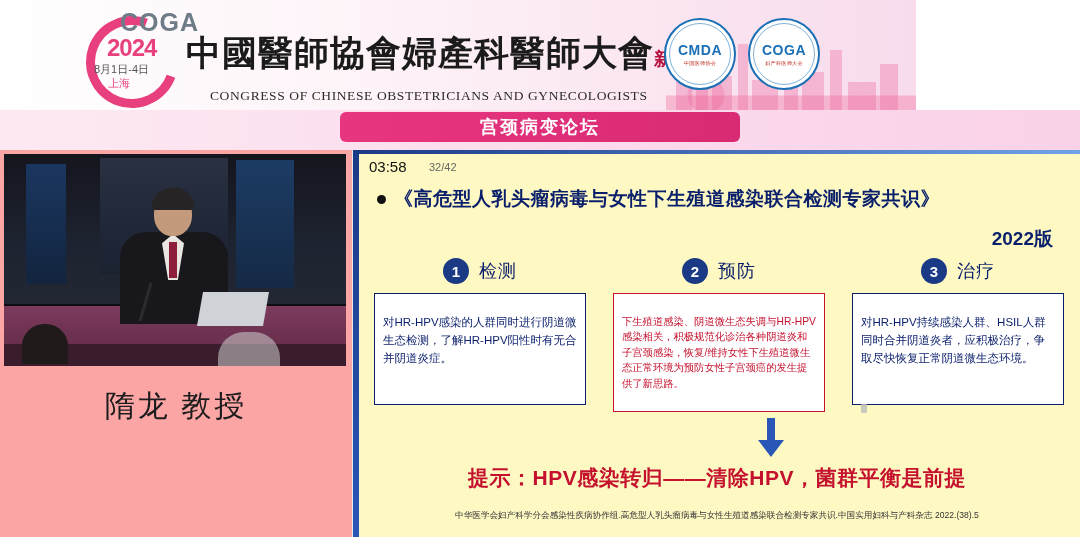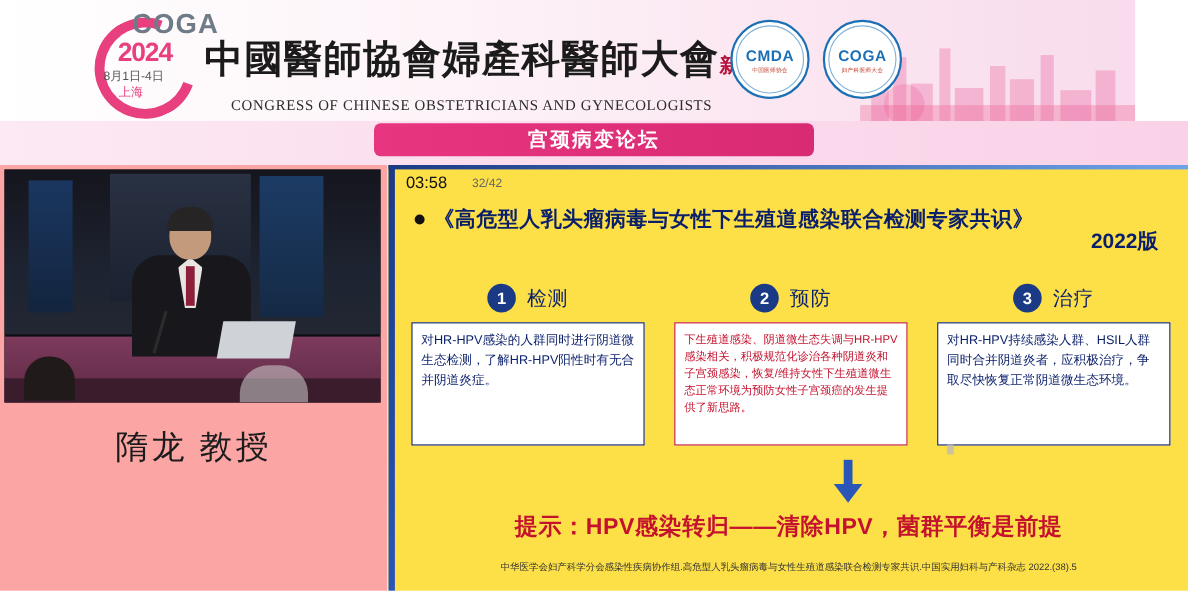--- a/index.html
+++ b/index.html
@@ -12,21 +12,21 @@
     height: 540px;
     font-family: "Liberation Sans", sans-serif;
     overflow: hidden;
     position: relative;
   }
 
   
   .header {
     position: absolute;
     left: 0; top: 0;
-    width: 1032px;
+    width: 916px;
     height: 110px;
     background: linear-gradient(90deg, #ffffff 0%, #fdf3f8 40%, #fbe6f1 70%, #f8dced 100%);
     overflow: hidden;
   }
   .header-skyline {
     position: absolute;
     right: 0; top: 0;
     width: 250px; height: 110px;
     background:
       radial-gradient(circle at 40px 95px, rgba(233,30,99,0.20) 0 18px, transparent 19px),
@@ -269,21 +269,21 @@
     color: #1c1c1c;
     letter-spacing: 3px;
     font-family: "Liberation Serif", serif;
   }
 
   
   .slide {
     position: absolute;
     left: 352px; top: 150px;
     width: 728px; height: 390px;
-    background: #fde047;
+    background: #fef9c3;
     border-left: 1px solid #e9e9ee;
     overflow: hidden;
   }
   .slide-accent-left {
     position: absolute;
     left: 0; top: 0;
     width: 6px; height: 390px;
     background: linear-gradient(180deg,#1b3a86,#2a56b8);
   }
   .slide-accent-top {
@@ -320,21 +320,21 @@
     flex: none;
   }
   .slide-title {
     font-size: 19px;
     font-weight: bold;
     color: #0a1f6b;
     letter-spacing: .5px;
   }
   .slide-version {
     position: absolute;
-    right: 28px; top: 56px;
+    right: 28px; top: 76px;
     font-size: 19px;
     font-weight: bold;
     color: #0a1f6b;
   }
   .slide-sub {
     position: absolute;
     left: 0; top: 72px;
     width: 728px;
     text-align: center;
     font-size: 20px;
@@ -377,21 +377,21 @@
     font-size: 18px;
     font-weight: normal;
     color: #0a1f6b;
     letter-spacing: 1px;
   }
   .col-box {
     width: 212px;
     min-height: 112px;
     box-sizing: border-box;
     border: 1.6px solid #0a1f6b;
-    padding: 8px 8px;
+    padding: 20px 8px;
     font-size: 11.5px;
     line-height: 1.55;
     color: #0a1f6b;
     background: #fff;
     text-align: left;
   }
   .col-box.red {
     border-color: #c4122e;
     color: #c4122e;
     font-size: 10.3px;

